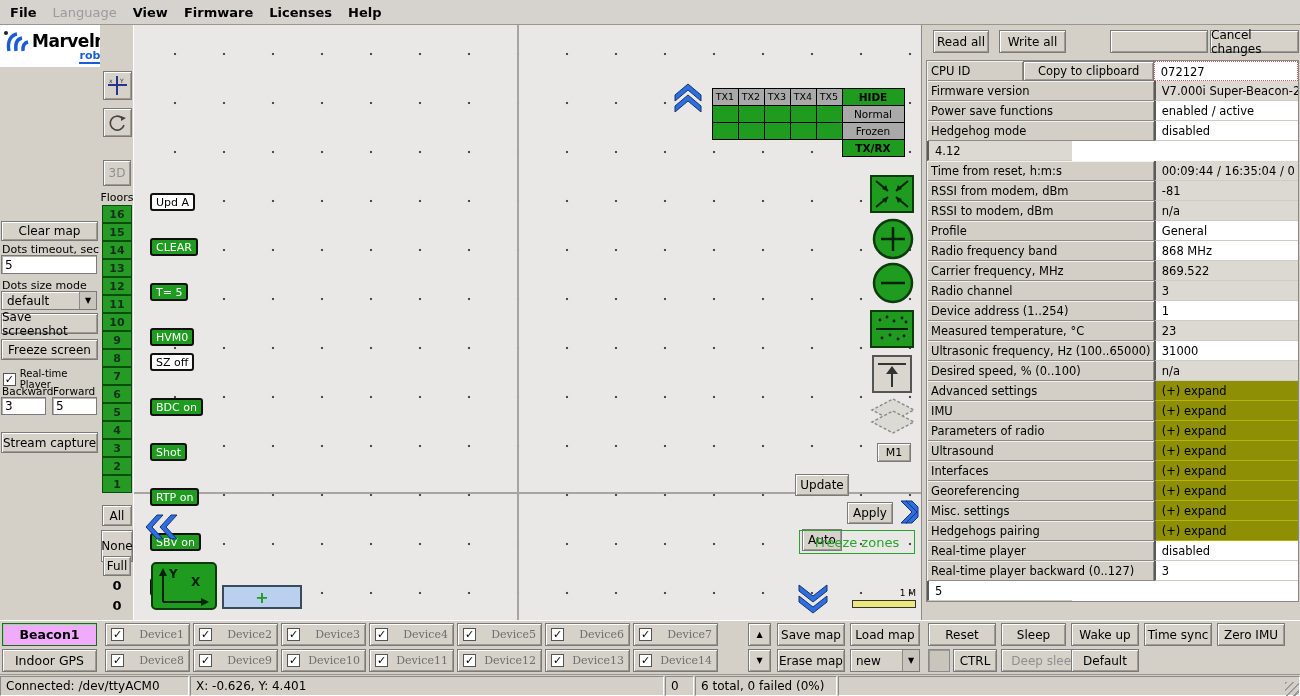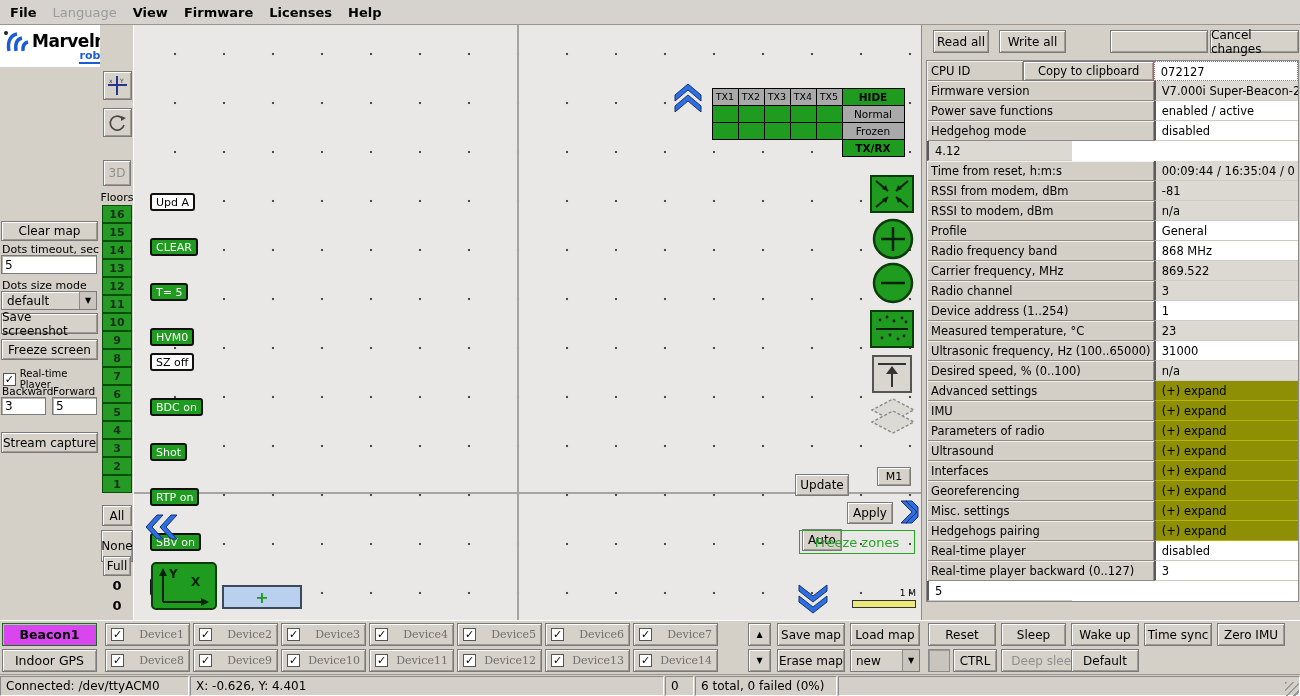--- a/index.html
+++ b/index.html
@@ -73,21 +73,21 @@
   #tx-table { left:578px; top:63px; }
   .tx-grid { display:grid; grid-template-columns:repeat(5,26px) 62px; }
   .tx-cell { height:18px; border:1px solid #000; margin:-0.5px; display:flex; align-items:center; justify-content:center; font-size:9.5px; }
   .tx-gray { background:#a9a9a9; }
   .tx-green { background:#1f9b1f; }
   .tx-label-green { background:#1f9b1f; font-weight:bold; font-size:10.5px; }
   .tx-side { background:#a9a9a9; font-size:10.5px; }
 
   
   .icon-green-sq { background:#1f9b1f; border:2px solid #0c3b0c; }
-  .m1-btn { font-size:11px;margin-top:24px; }
+  .m1-btn { font-size:11px; }
 
   #freeze-zones {
     border:1px solid #28a428; color:#28a428; font-size:13px;
     display:flex; align-items:center; justify-content:center; background:transparent;
   }
   #plus-rect { background:#b9d1ee; border:2px solid #3a4a5a; display:flex; align-items:center; justify-content:center; color:#1f9b1f; font-size:16px; font-weight:bold; }
   #scale-bar { background:#ece97b; border:1px solid #333; }
   #scale-label { font-size:9px; text-align:right; }
 
   
@@ -103,21 +103,21 @@
     padding:3px 6px 0 6px; font-size:11.5px; white-space:nowrap; overflow:hidden;
   }
   .prow.ro .pvalue { background:#dcd9d3; }
   .prow.expand .pvalue { background:#8f8f06; border-bottom:1px solid #b5b506; }
   .cpu-label { width:97px; }
   .copy-btn { width:131px; height:20px; font-size:11.5px; }
   .cpu-value { border:1px dotted #cc5a5a; background:#fff; }
 
   
   #bottom-bar { left:0; top:620px; width:1300px; height:54px; background:#d4d0c8; border-top:1px solid #fff; }
-  #beacon-btn { background:#d946ef; border:1px solid #1c6b1c; box-shadow: inset 1px 1px 0 #8fe08f; font-weight:bold; font-size:12.5px; display:flex; align-items:center; justify-content:center; }
+  #beacon-btn { background:#f0abfc; border:1px solid #1c6b1c; box-shadow: inset 1px 1px 0 #8fe08f; font-weight:bold; font-size:12.5px; display:flex; align-items:center; justify-content:center; }
   .dev-row { position:absolute; left:105px; display:flex; gap:3px; }
   .dev-cell {
     width:85px; height:23px; background:#d6d2ca; border:1px solid #7a7a7a;
     box-shadow: inset 1px 1px 0 #fff, inset -1px -1px 0 #9e9a92;
     display:flex; align-items:center; padding:0 5px; gap:4px;
   }
   .dev-label { flex:1; text-align:right; font-family:"DejaVu Serif",serif; font-size:11px; color:#6e6e6e; }
   .arrow-btn { font-size:8px; }
 
   

